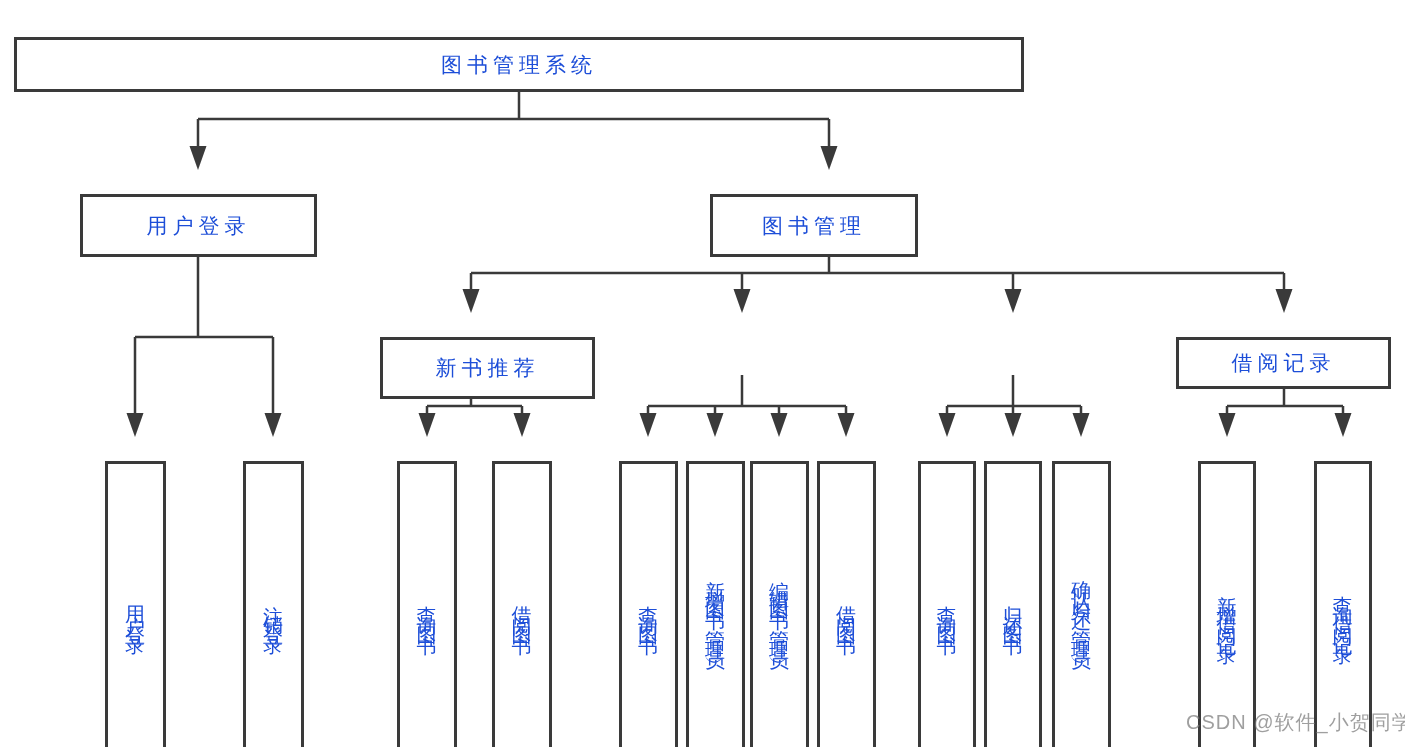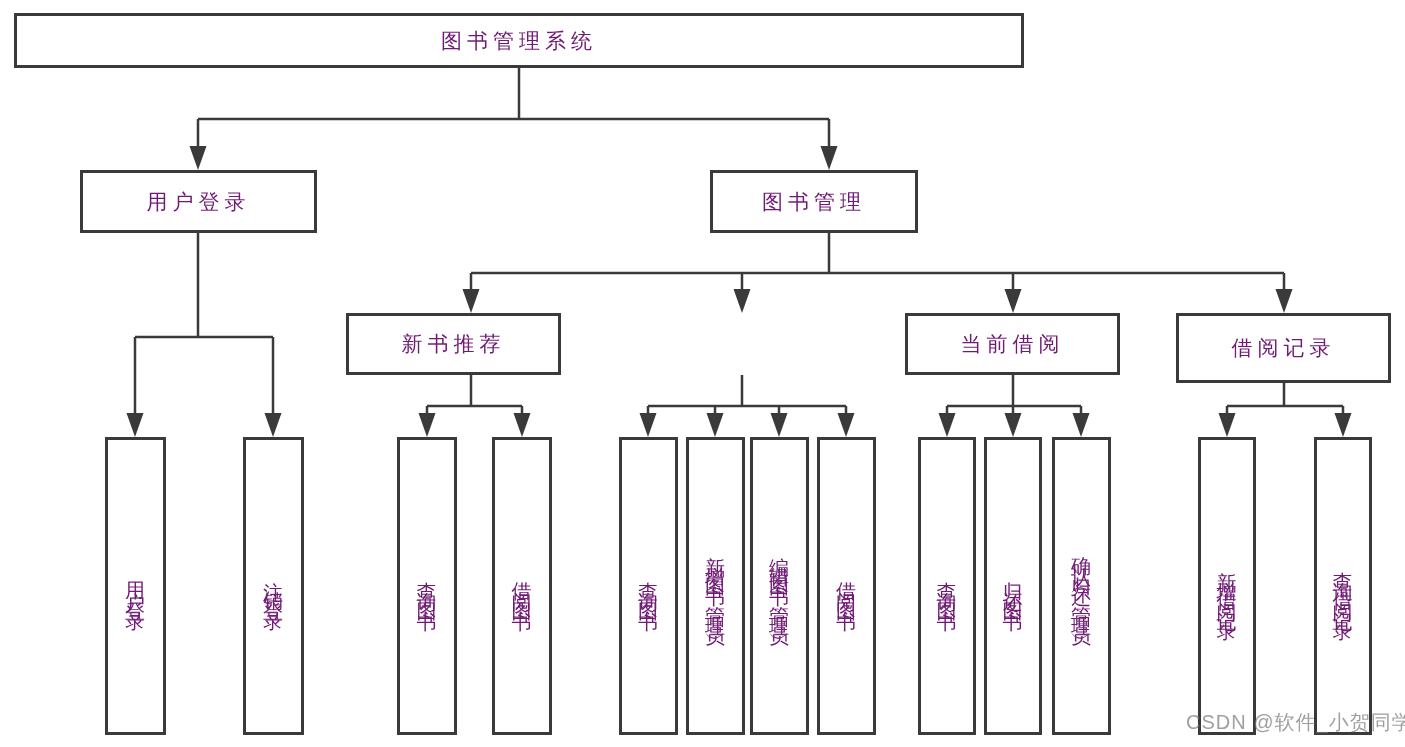--- a/index.html
+++ b/index.html
@@ -12,22 +12,23 @@
   }
   svg.connectors { position:absolute; left:0; top:0; width:1405px; height:747px; z-index:1; }
   .box {
     position:absolute;
     box-sizing:border-box;
     background:#ffffff;
     border:3px solid #3a3a3a;
     display:flex;
     align-items:center;
     justify-content:center;
-    color:#701a75;
+    color:#1d4ed8;
     z-index:2;
+    margin-top:24px;
   }
   .hbox { font-size:21px; letter-spacing:5px; white-space:nowrap; }
   .leaf {
     writing-mode:vertical-rl;
     text-orientation:mixed;
     font-size:20px;
     letter-spacing:10px;
     line-height:1;
     top:437px; height:298px;
   }
@@ -84,27 +85,24 @@
     <span>图书管理系统</span>
   </div>
 
   <div class="box hbox" style="left:80px;top:170px;width:237px;height:63px">
     <span>用户登录</span>
   </div>
   <div class="box hbox" style="left:710px;top:170px;width:208px;height:63px">
     <span>图书管理</span>
   </div>
 
-  <div class="box hbox" style="left:346px;top:313px;width:215px;height:62px">
+  <div class="box hbox" style="left:380px;top:313px;width:215px;height:62px">
     <span>新书推荐</span>
   </div>
-  <div class="box hbox" style="left:905px;top:313px;width:215px;height:62px">
-    <span>当前借阅</span>
-  </div>
-  <div class="box hbox" style="left:1176px;top:313px;width:215px;height:70px">
+  <div class="box hbox" style="left:1176px;top:313px;width:215px;height:52px">
     <span>借阅记录</span>
   </div>
 
   <div class="box leaf" style="left:105px;width:61px">
     <span>用户登录</span>
   </div>
   <div class="box leaf" style="left:243px;width:61px">
     <span>注销登录</span>
   </div>
   <div class="box leaf" style="left:397px;width:60px">

